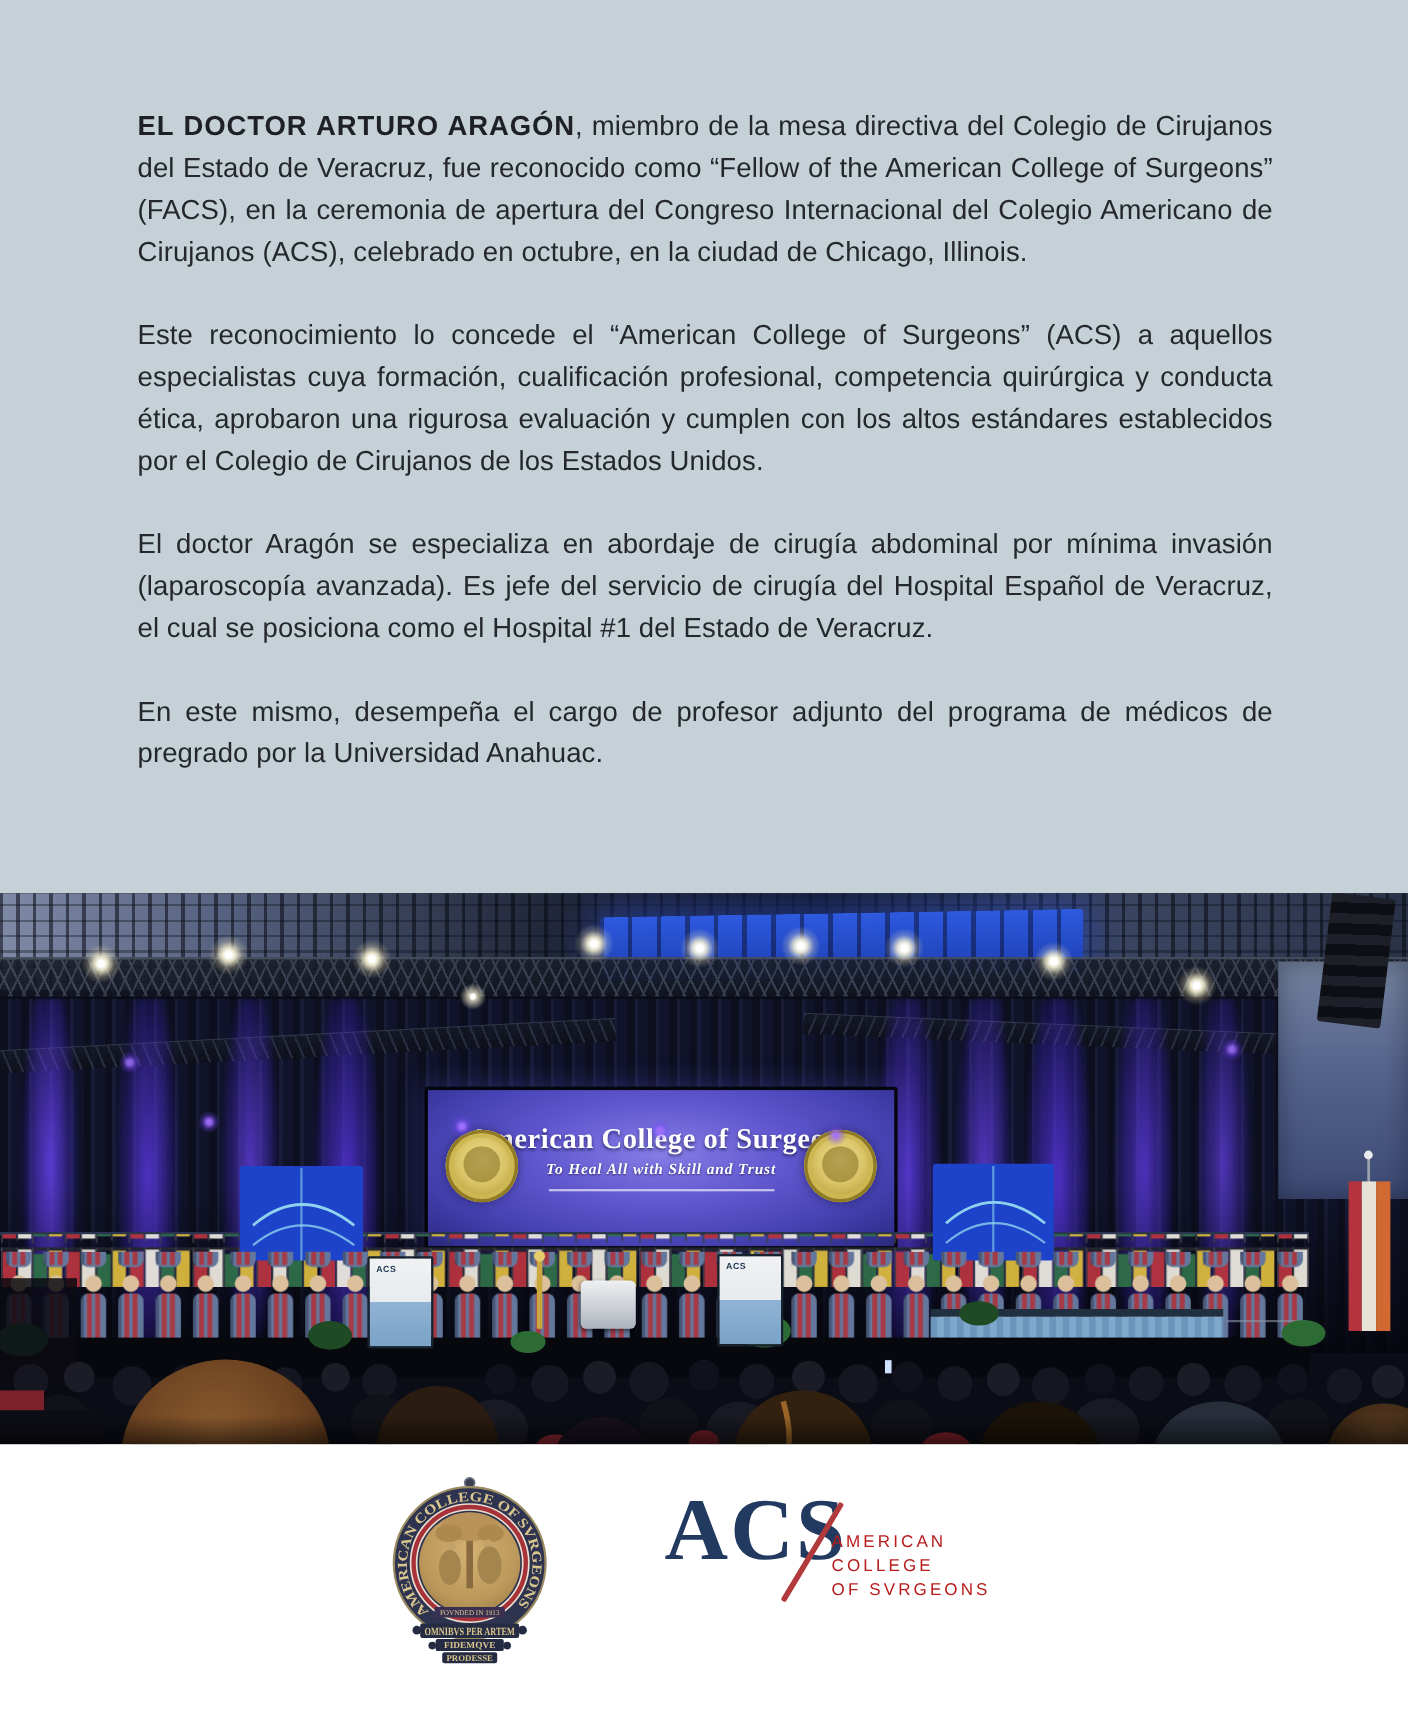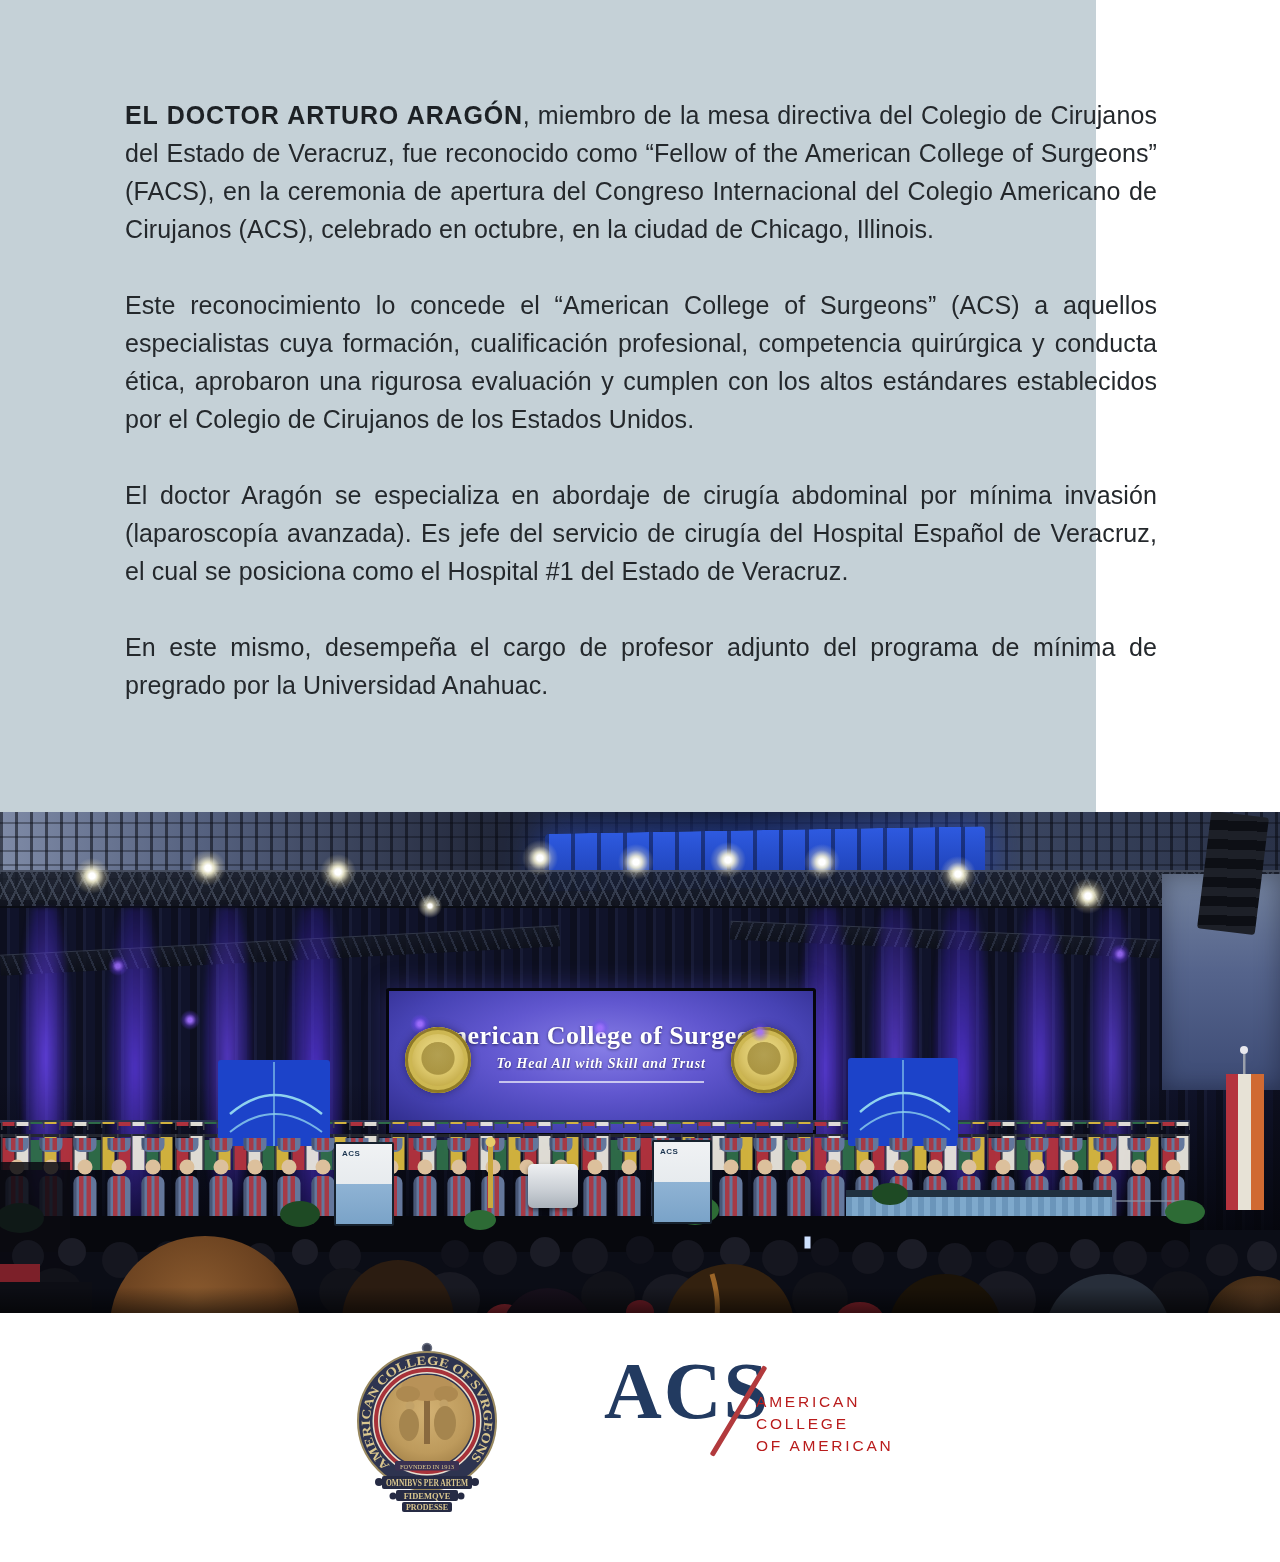--- a/index.html
+++ b/index.html
@@ -3,21 +3,21 @@
 <meta charset="utf-8">
 <style>
   html,body{margin:0;padding:0;}
   body{
     width:1280px;height:1562px;position:relative;overflow:hidden;
     background:#ffffff;
     font-family:"Liberation Sans", sans-serif;
   }
   
   .intro-band{
-    position:absolute;left:0;top:0;width:1096px;height:812px;
+    position:absolute;left:0;top:0;width:1280px;height:812px;
     background:#c5d1d7;
   }
   .article{
     position:absolute;left:125px;top:96px;width:1032px;
     color:#24282c;font-size:25px;line-height:38px;letter-spacing:.1px;
   }
   .article p{margin:0 0 38px 0;text-align:justify;}
   .article p strong{font-weight:bold;letter-spacing:.8px;color:#1d2125;}
   
   .photo{
@@ -163,21 +163,21 @@
   }
 </style>
 </head>
 <body>
 
 <div class="intro-band">
   <section class="article">
     <p><strong>EL DOCTOR ARTURO ARAGÓN</strong><span>, miembro de la mesa directiva del Colegio de Cirujanos del Estado de Veracruz, fue reconocido como “Fellow of the American College of Surgeons” (FACS), en la ceremonia de apertura del Congreso Internacional del Colegio Americano de Cirujanos (ACS), celebrado en octubre, en la ciudad de Chicago, Illinois.</span></p>
     <p>Este reconocimiento lo concede el “American College of Surgeons” (ACS) a aquellos especialistas cuya formación, cualificación profesional, competencia quirúrgica y conducta ética, aprobaron una rigurosa evaluación y cumplen con los altos estándares establecidos por el Colegio de Cirujanos de los Estados Unidos.</p>
     <p>El doctor Aragón se especializa en abordaje de cirugía abdominal por mínima invasión (laparoscopía avanzada). Es jefe del servicio de cirugía del Hospital Español de Veracruz, el cual se posiciona como el Hospital #1 del Estado de Veracruz.</p>
-    <p>En este mismo, desempeña el cargo de profesor adjunto del programa de mínima de pregrado por la Universidad Anahuac.</p>
+    <p>En este mismo, desempeña el cargo de profesor adjunto del programa de médicos de pregrado por la Universidad Anahuac.</p>
   </section>
 </div>
 
 <figure class="photo" style="margin:0">
   <div class="ceiling"></div>
   <div class="blue-strip"></div>
   <div class="truss"></div>
   <div class="truss-left"></div>
   <div class="truss-right"></div>
   <div class="curtain"></div>
@@ -388,16 +388,16 @@
       <rect x="50" y="162" width="50" height="10" fill="#262b44" rx="2"></rect>
       <text x="75" y="170" text-anchor="middle" font-family="Liberation Serif, serif" font-weight="bold" font-size="8" fill="#d9c68e">PRODESSE</text>
     </g>
   </svg>
 
   <div class="wordmark">
     <span class="wm-acs">ACS</span>
     <span class="wm-slash"></span>
     <div class="wm-text">
       <div>AMERICAN COLLEGE</div>
-      <div>OF AMERICAN</div>
+      <div>OF SVRGEONS</div>
     </div>
   </div>
 </footer>
 
 </body></html>

